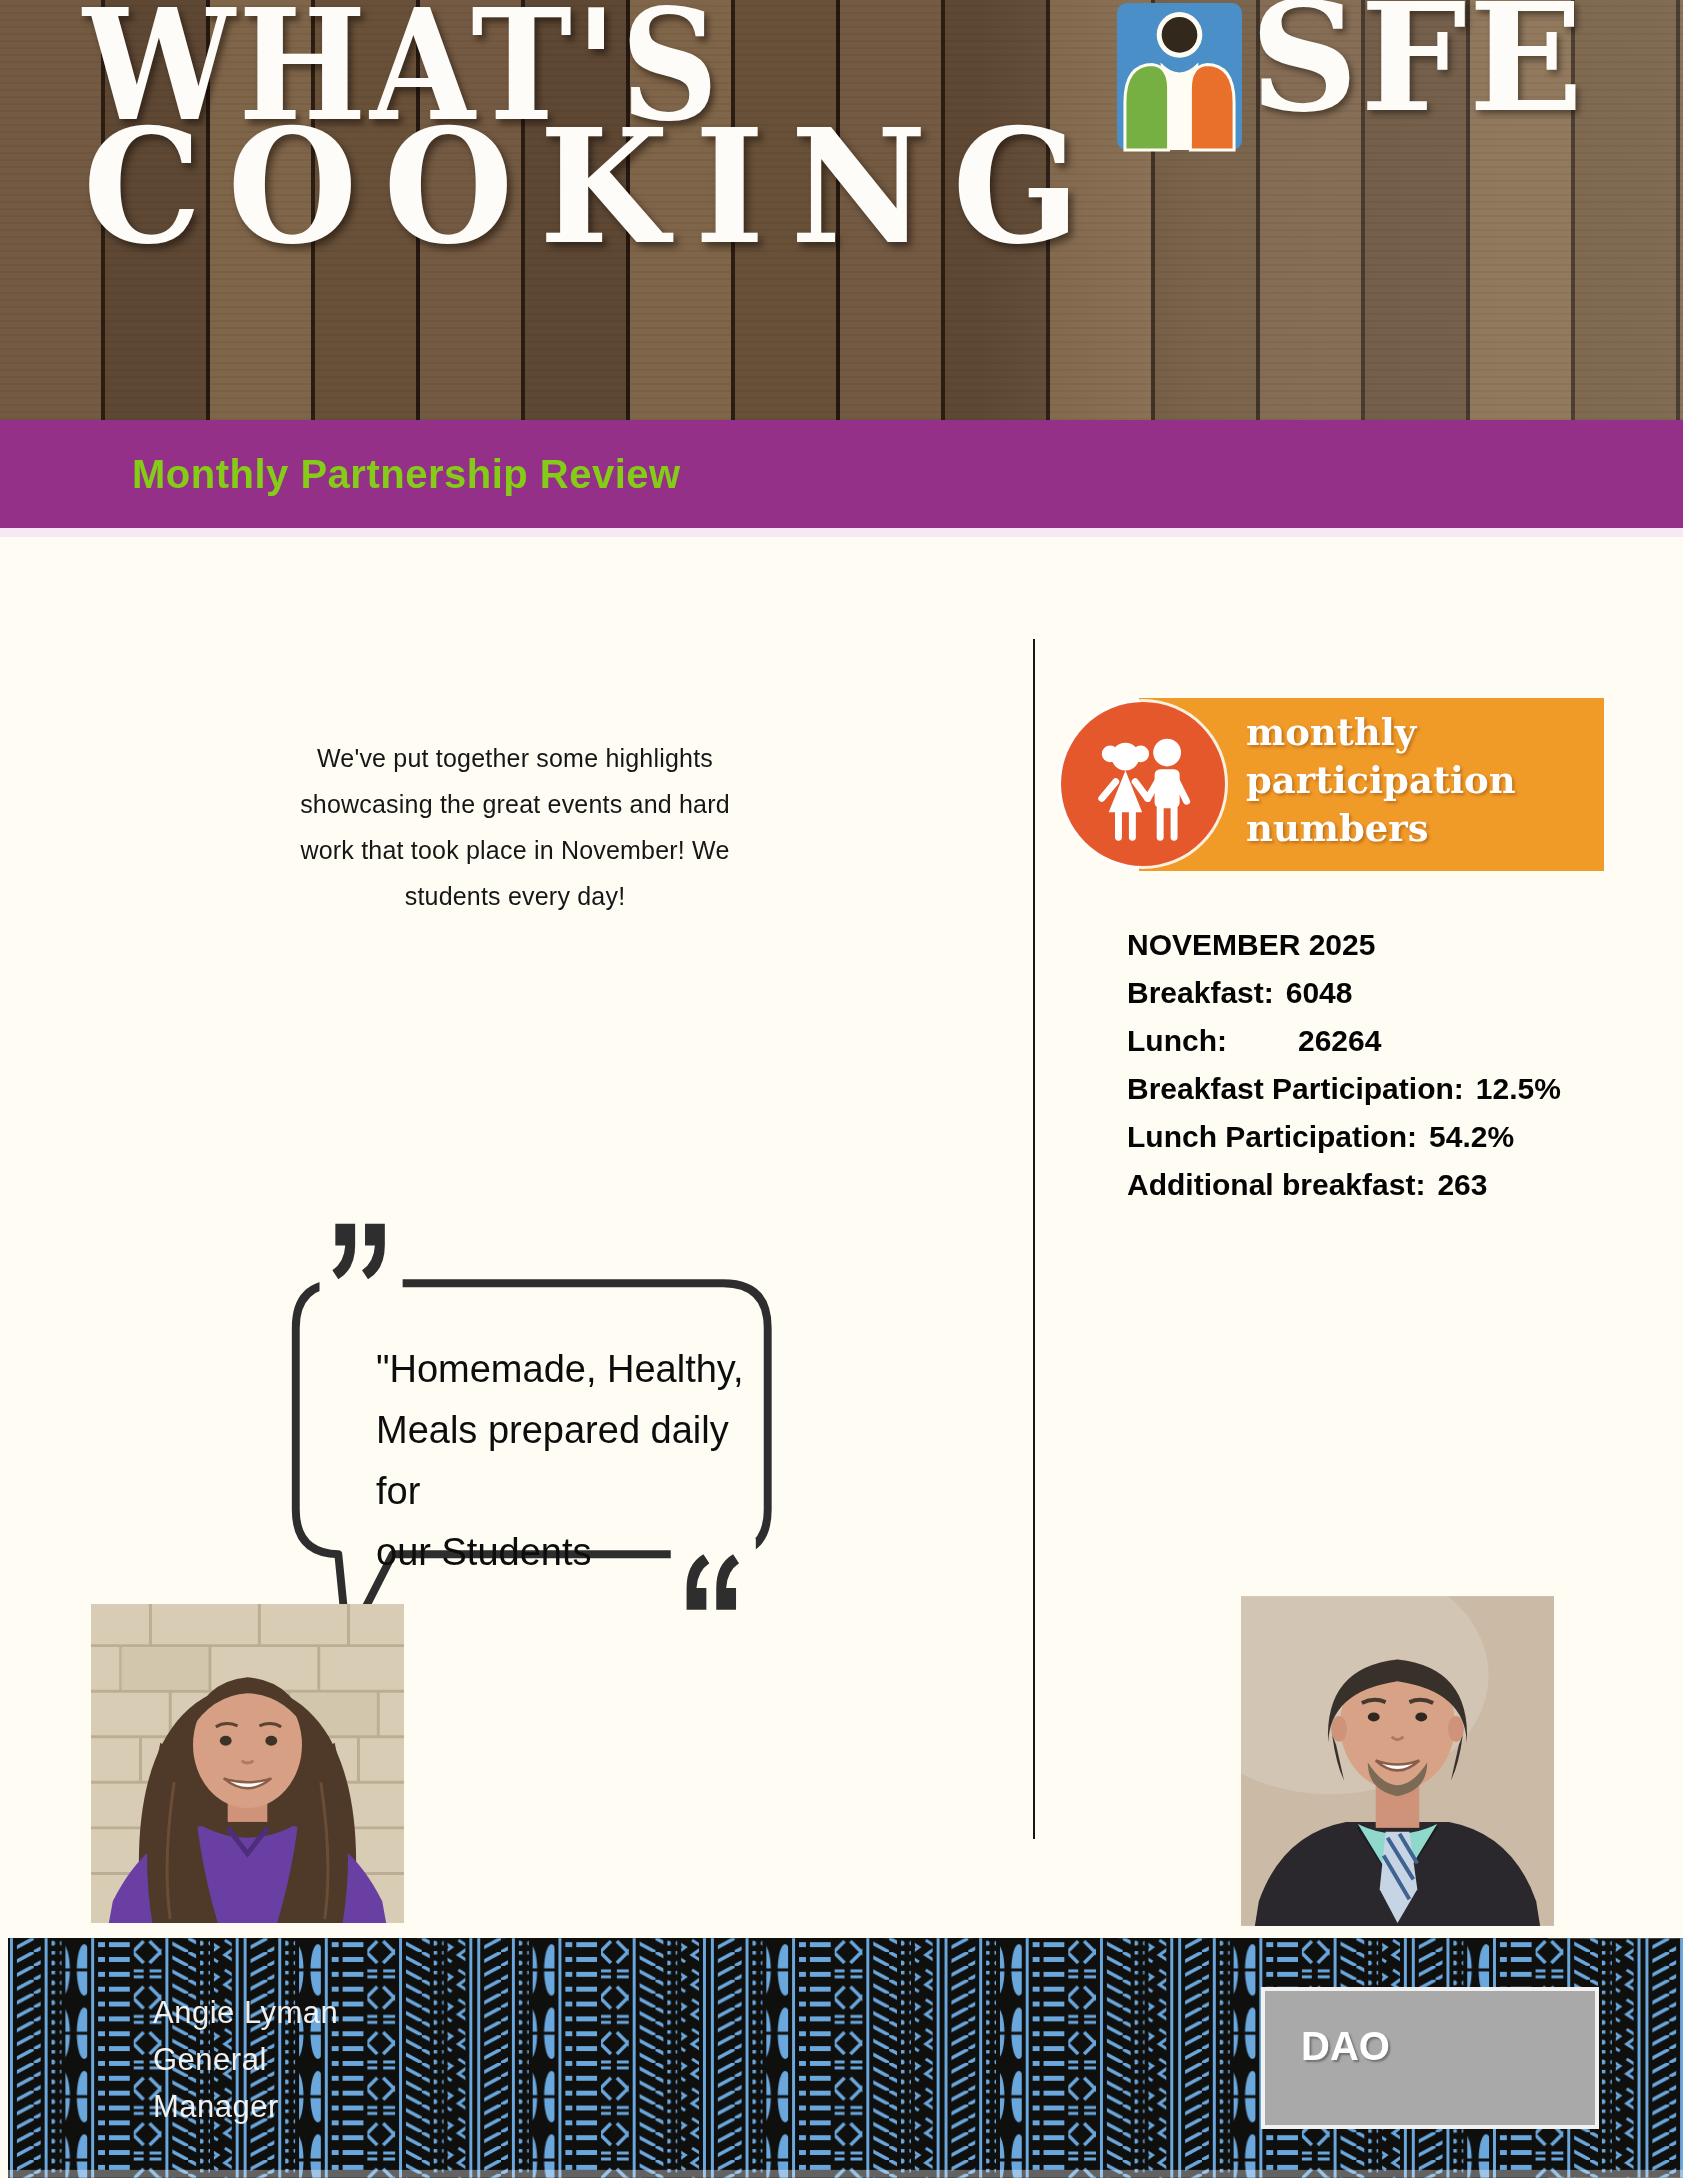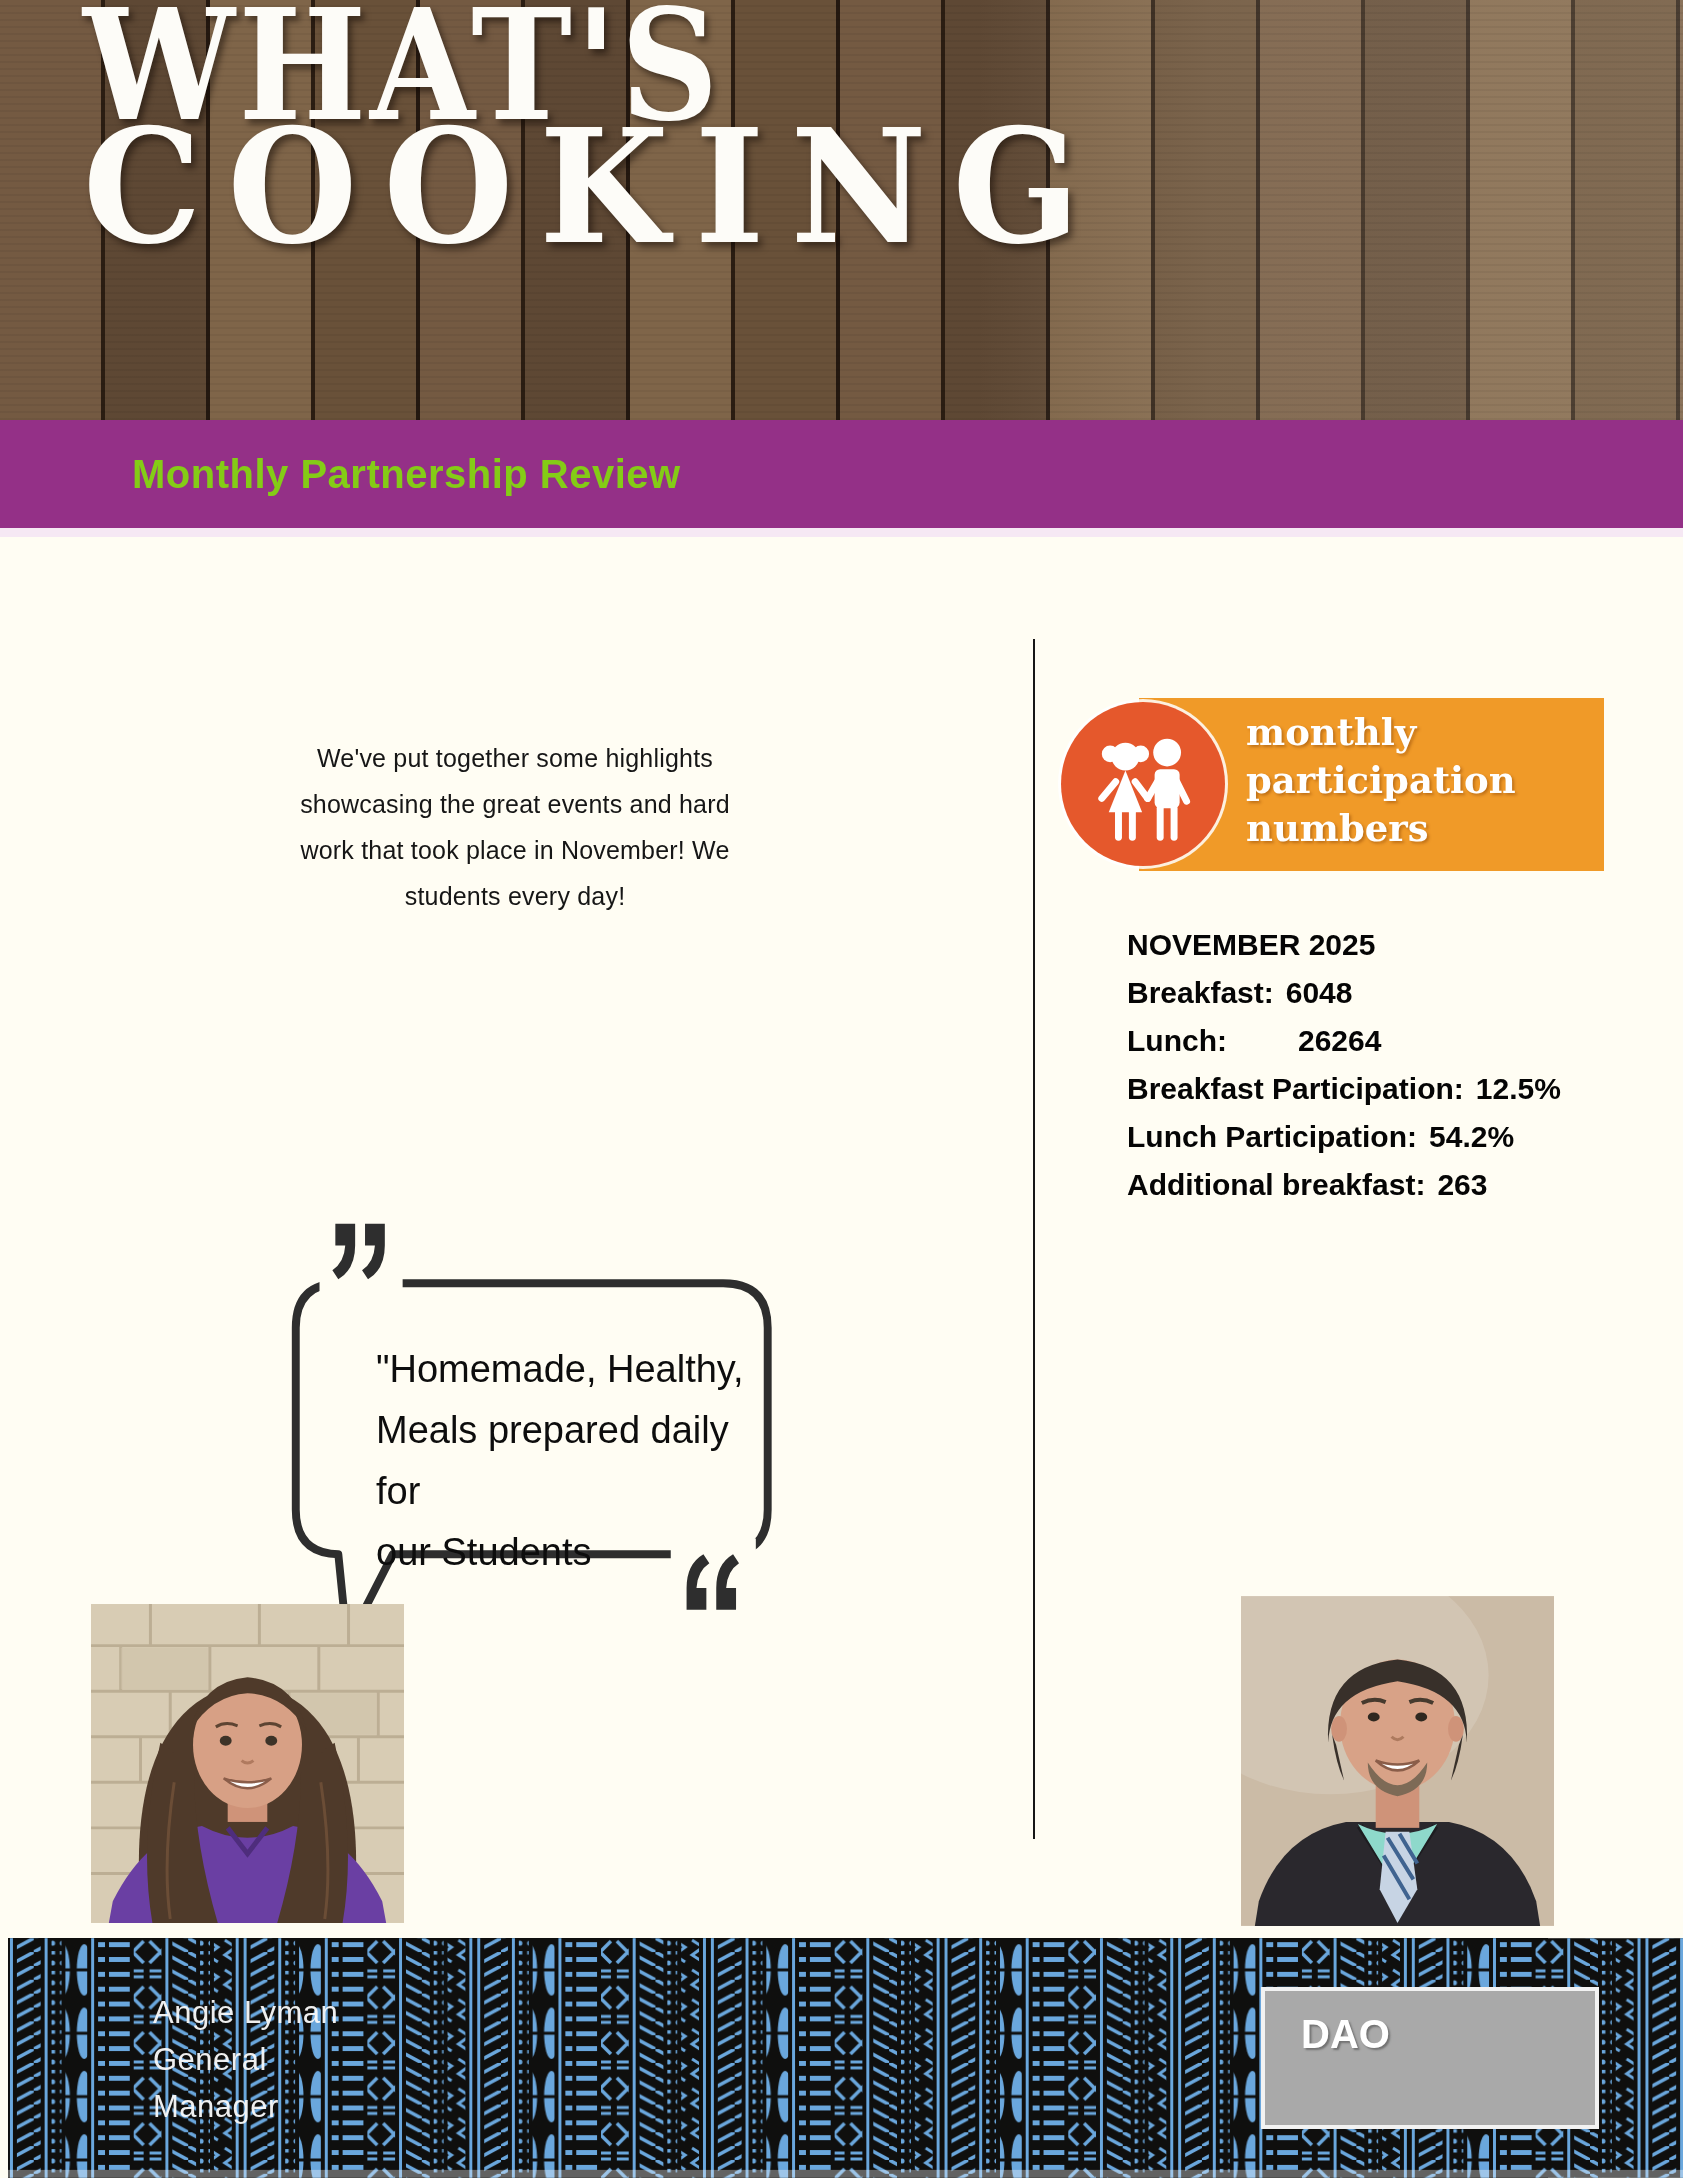--- a/index.html
+++ b/index.html
@@ -82,31 +82,42 @@
     font-size:31px;line-height:47px;font-weight:400;letter-spacing:0.5px;opacity:0.95;
   }
   .dao-box{
     position:absolute;left:1253px;top:49px;width:338px;height:142px;
     background:#a9a9a9;border:4px solid #f2f2f2;box-sizing:border-box;
   }
   .dao-box .line{
     margin-left:36px;color:#ffffff;font-size:40px;font-weight:700;line-height:55px;
     text-shadow:2px 2px 2px rgba(60,60,60,0.5);
   }
-  .dao-box .line.first{margin-top:16px;}
+  .dao-box .line.first{margin-top:28px;}
 </style>
 </head>
 <body>
 
 <div id="page">
 
   <div class="wood">
     <div class="title-line title1">WHAT'S</div>
     <div class="title-line title2">COOKING</div>
 
+    <div class="logo">
+      <svg width="125" height="149" viewBox="0 0 126 150">
+        <rect x="0" y="0" width="126" height="148" rx="10" fill="#4a8fc7"></rect>
+        <circle cx="63" cy="32" r="23" fill="#fffdf3"></circle>
+        <circle cx="63" cy="32" r="18" fill="#33281c"></circle>
+        <path d="M44,60 Q63,80 82,60 L82,148 L44,148 Z" fill="#fffdf3"></path>
+        <path d="M8,148 V100 Q8,62 36,62 Q52,64 52,86 V148 Z" fill="#76b043" stroke="#fffdf3" stroke-width="3"></path>
+        <path d="M74,148 V86 Q74,64 90,62 Q118,62 118,100 V148 Z" fill="#e8702a" stroke="#fffdf3" stroke-width="3"></path>
+      </svg>
+      <div class="logo-text">SFE</div>
+    </div>
   </div>
 
   <div class="banner">
     <div class="banner-label">Monthly Partnership Review</div>
   </div>
   <div class="banner-accent"></div>
 
   <div class="intro">
     <div>We've put together some highlights</div>
     <div>showcasing the great events and hard</div>

